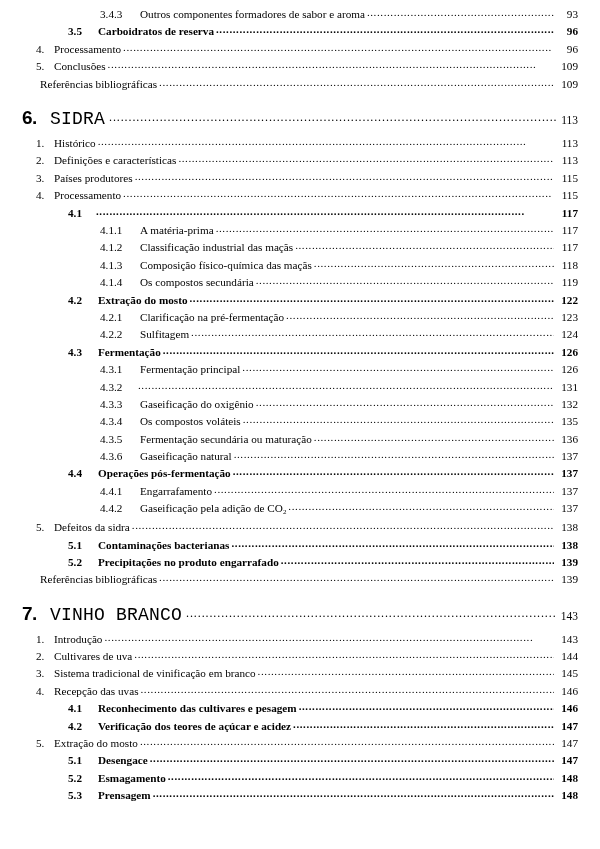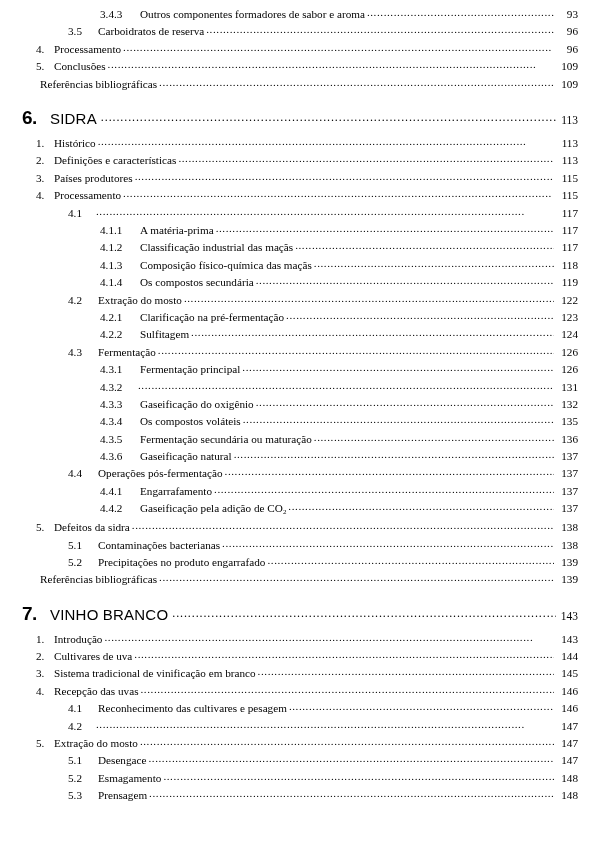--- a/index.html
+++ b/index.html
@@ -57,21 +57,21 @@
   }
   .entry .pg {
     flex: 0 0 auto;
     text-align: right;
     min-width: 22px;
   }
 
   
   .lvl1 { padding-left: 14px; }
   .lvl1 .num { width: 14px; }
-  .lvl2 { padding-left: 46px; }
+  .lvl2 { padding-left: 46px; font-weight: bold; }
   .lvl2 .num { width: 26px; }
   .lvl3 { padding-left: 78px; }
   .lvl3 .num { width: 36px; }
   .refs { padding-left: 14px; }
 
   
   .chapter {
     display: flex;
     align-items: baseline;
     margin: 0;
@@ -81,22 +81,22 @@
   .chapter .cnum {
     flex: 0 0 auto;
     font-family: "Liberation Sans", sans-serif;
     font-weight: bold;
     font-size: 19px;
     width: 26px;
     letter-spacing: -0.5px;
   }
   .chapter .ctitle {
     flex: 0 0 auto;
-    font-family: Liberation Sans, sans-serif;
-    font-size: 15px;
+    font-family: Liberation Mono, monospace;
+    font-size: 18px;
     letter-spacing: 0.2px;
     padding-left: 2px;
     padding-right: 4px;
   }
   .chapter .cdots {
     flex: 1 1 auto;
     overflow: hidden;
     white-space: nowrap;
     font-size: 12px;
     letter-spacing: 0.9px;
@@ -337,20 +337,21 @@
         <span class="pg">146</span>
       </div>
       <div class="entry lvl2">
         <span class="num">4.1</span>
         <span class="txt">Reconhecimento das cultivares e pesagem</span>
         <span class="dots">................................................................................................................................</span>
         <span class="pg">146</span>
       </div>
       <div class="entry lvl2">
         <span class="num">4.2</span>
+        <span class="txt">Verificação dos teores de açúcar e acidez</span>
         <span class="dots">................................................................................................................................</span>
         <span class="pg">147</span>
       </div>
       <div class="entry lvl1">
         <span class="num">5.</span>
         <span class="txt">Extração do mosto</span>
         <span class="dots">................................................................................................................................</span>
         <span class="pg">147</span>
       </div>
       <div class="entry lvl2">

